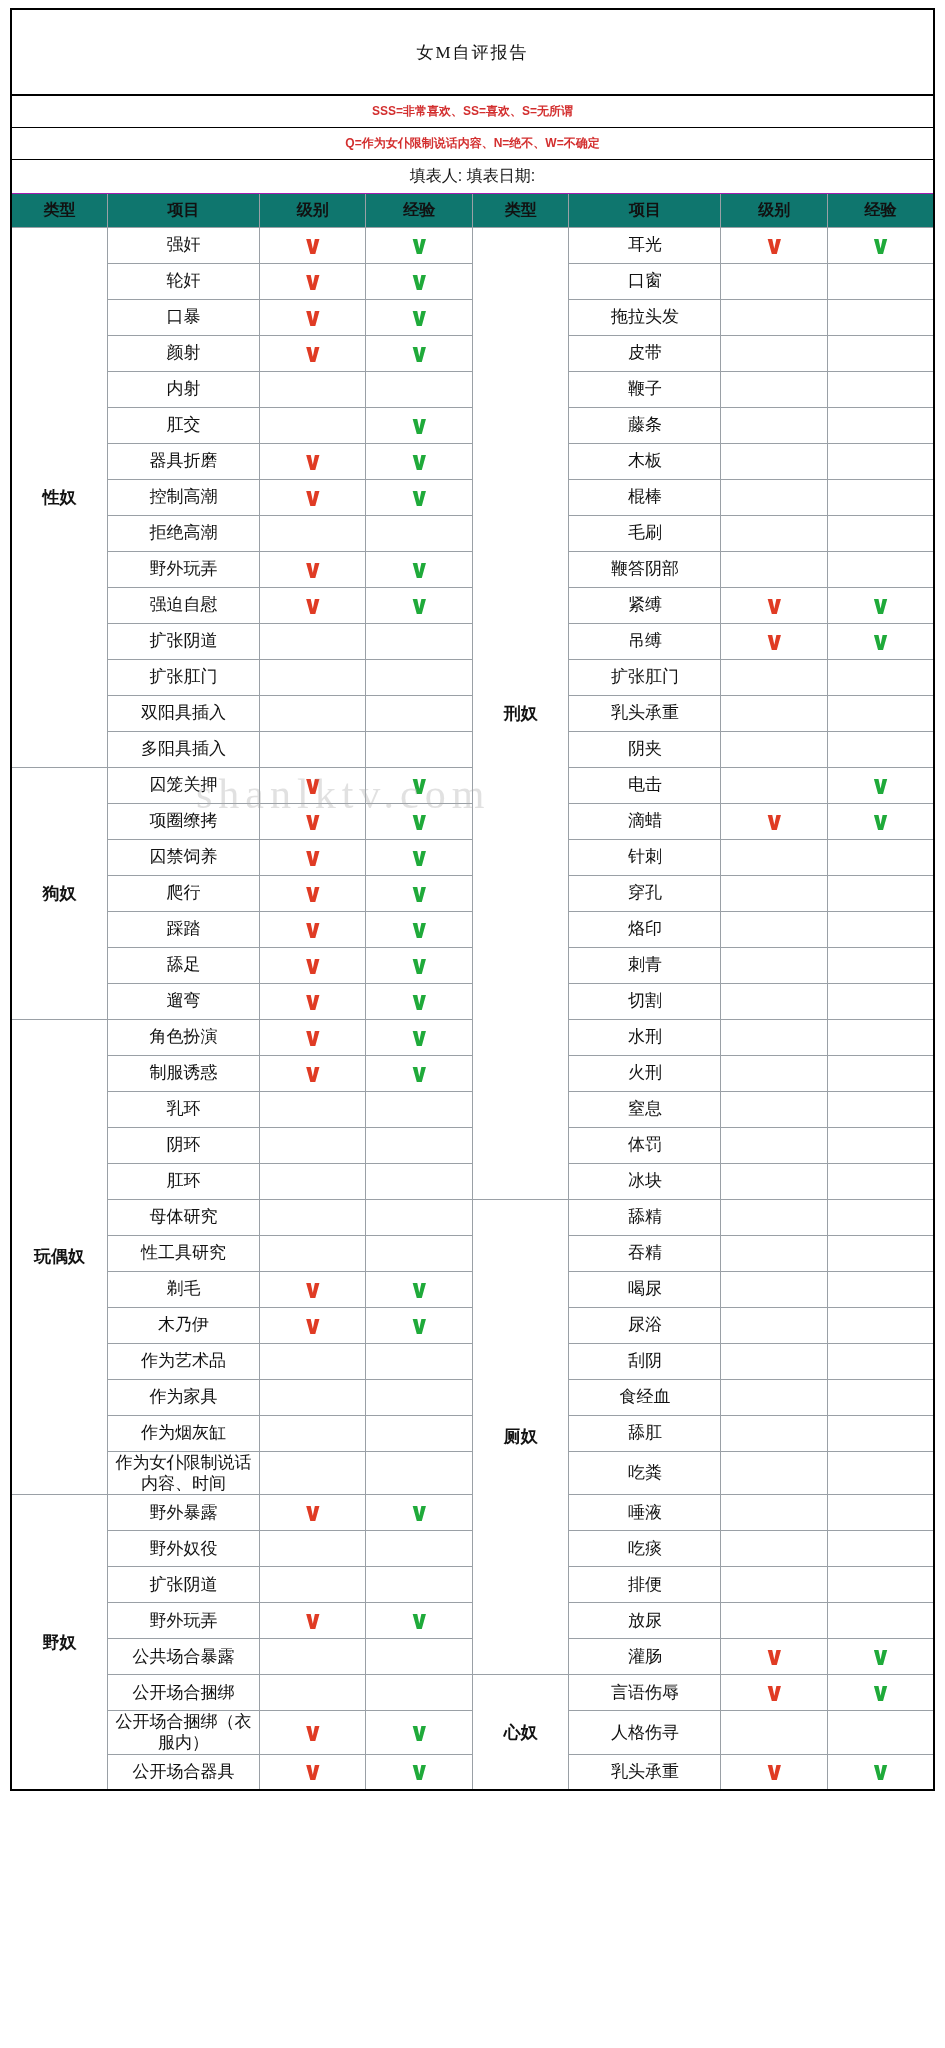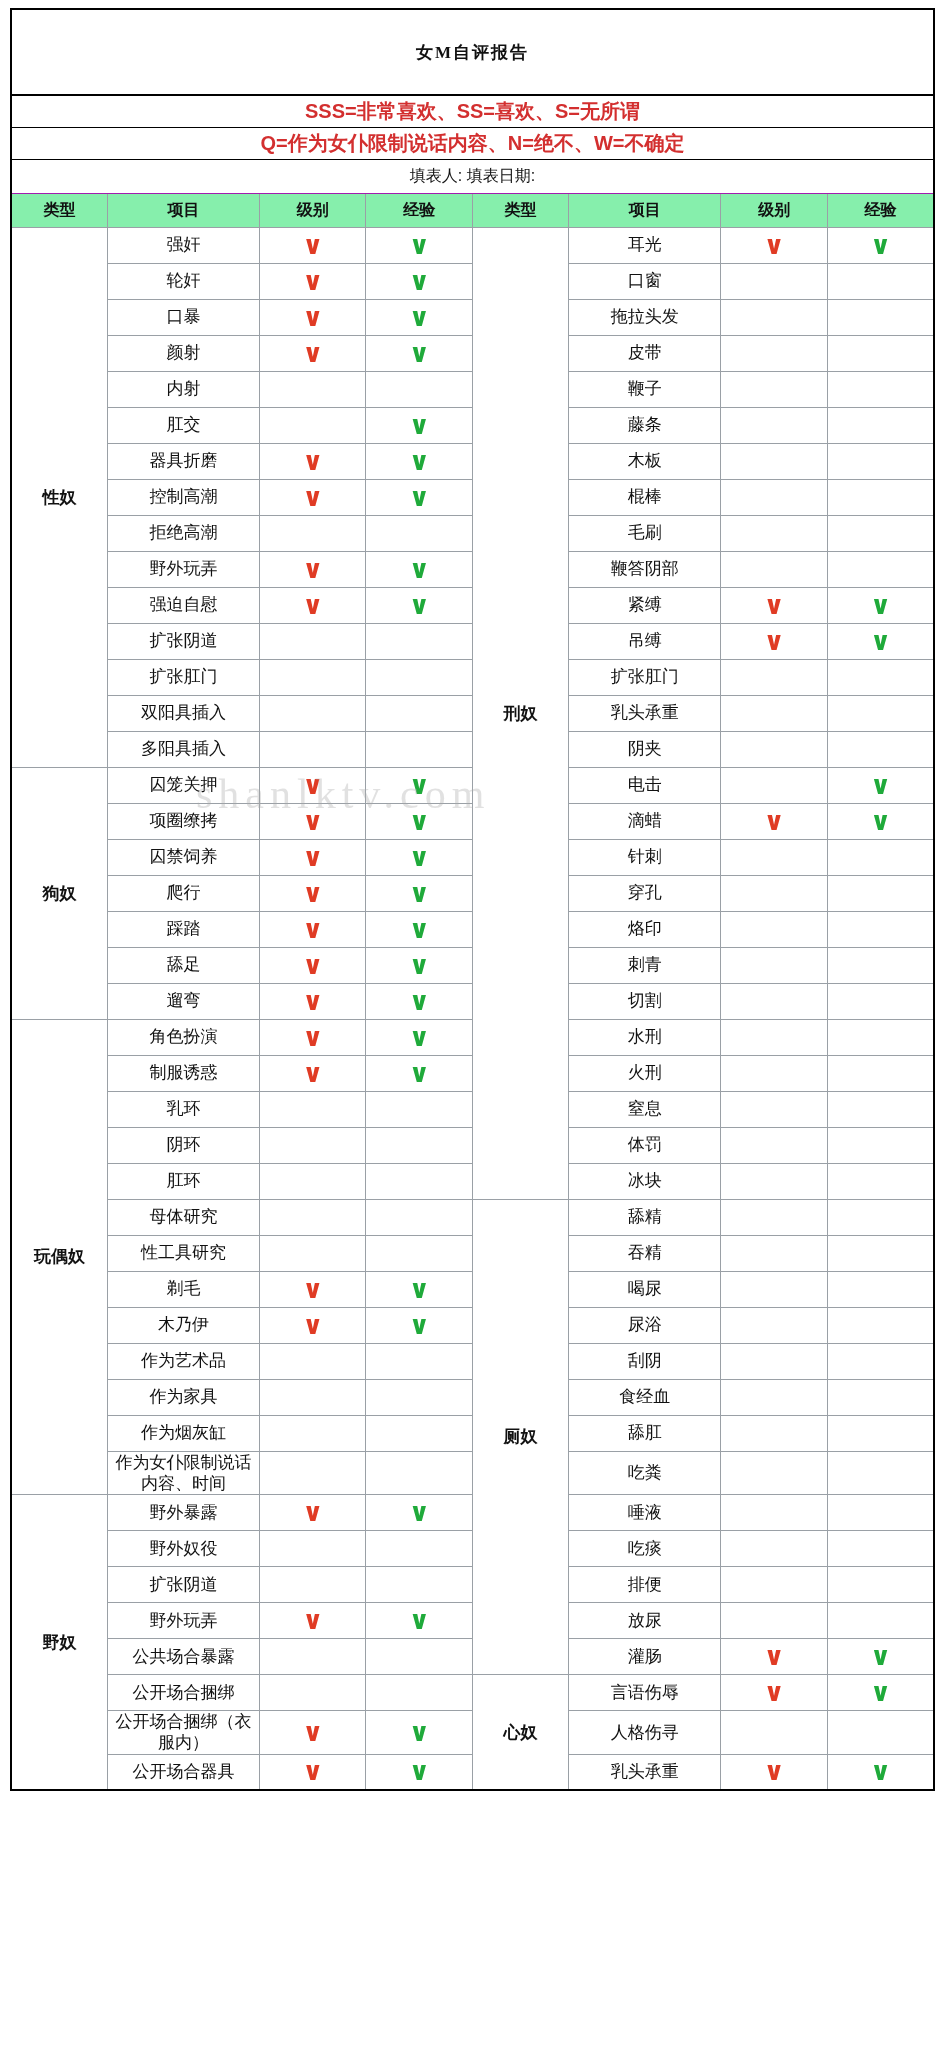--- a/index.html
+++ b/index.html
@@ -30,43 +30,43 @@
     font-size: 17px;
     color: #111;
     height: 36px;
   }
   .title-row td {
     border: 2px solid #000;
     height: 86px;
   }
   .title {
     font-size: 50px;
-    font-weight: bold;
+    font-weight: normal;
     letter-spacing: 2px;
     color: #000;
     font-family: "Liberation Serif", serif;
   }
   .legend td {
     border: 1px solid #000;
     height: 32px;
     color: #d32f2f;
     font-weight: bold;
-    font-size: 20px;
+    font-size: 12px;
   }
   .fillrow td {
     border: 1px solid #a21caf;
     height: 34px;
     font-size: 16px;
     color: #111;
   }
   .hdr td {
     font-weight: bold;
     font-size: 16px;
     height: 34px;
-    background: #86efac;
+    background: #0f766e;
     border: 1px solid #9aa0a6;
   }
   .cat {
     font-weight: bold;
     font-size: 18px;
     margin-top: 32px;
   }
   .item {
     font-size: 16.5px;
     padding: 0 2px;

